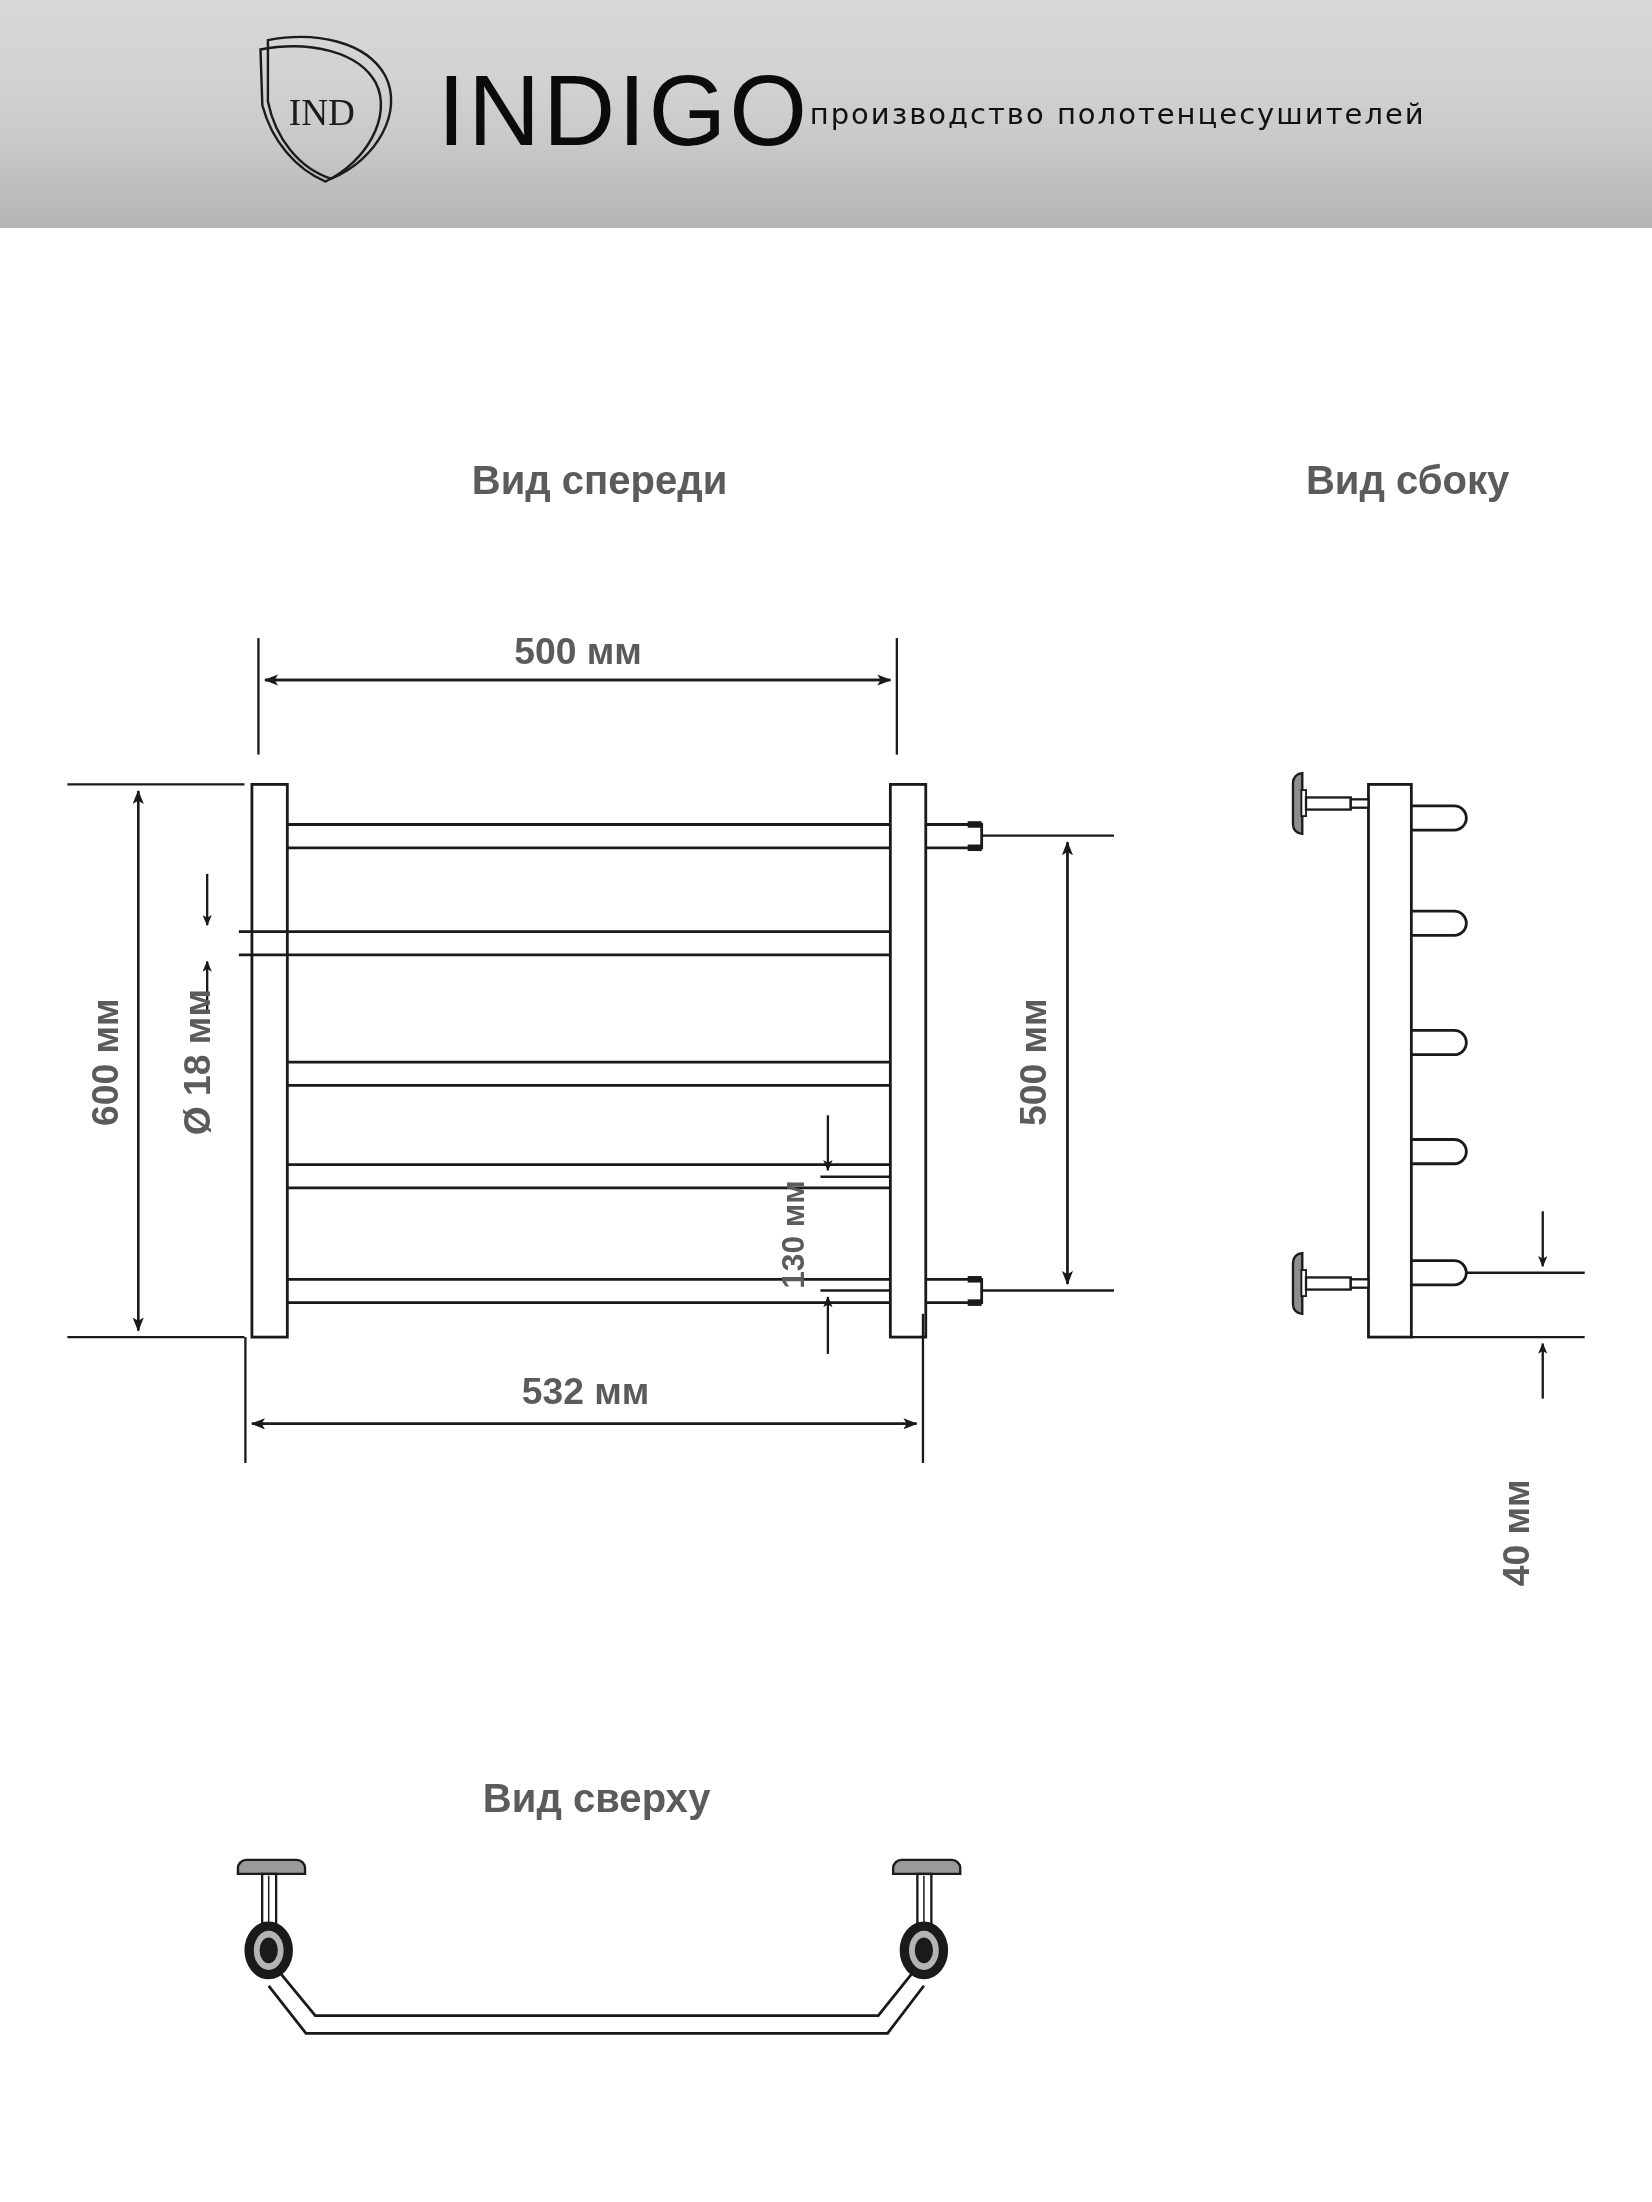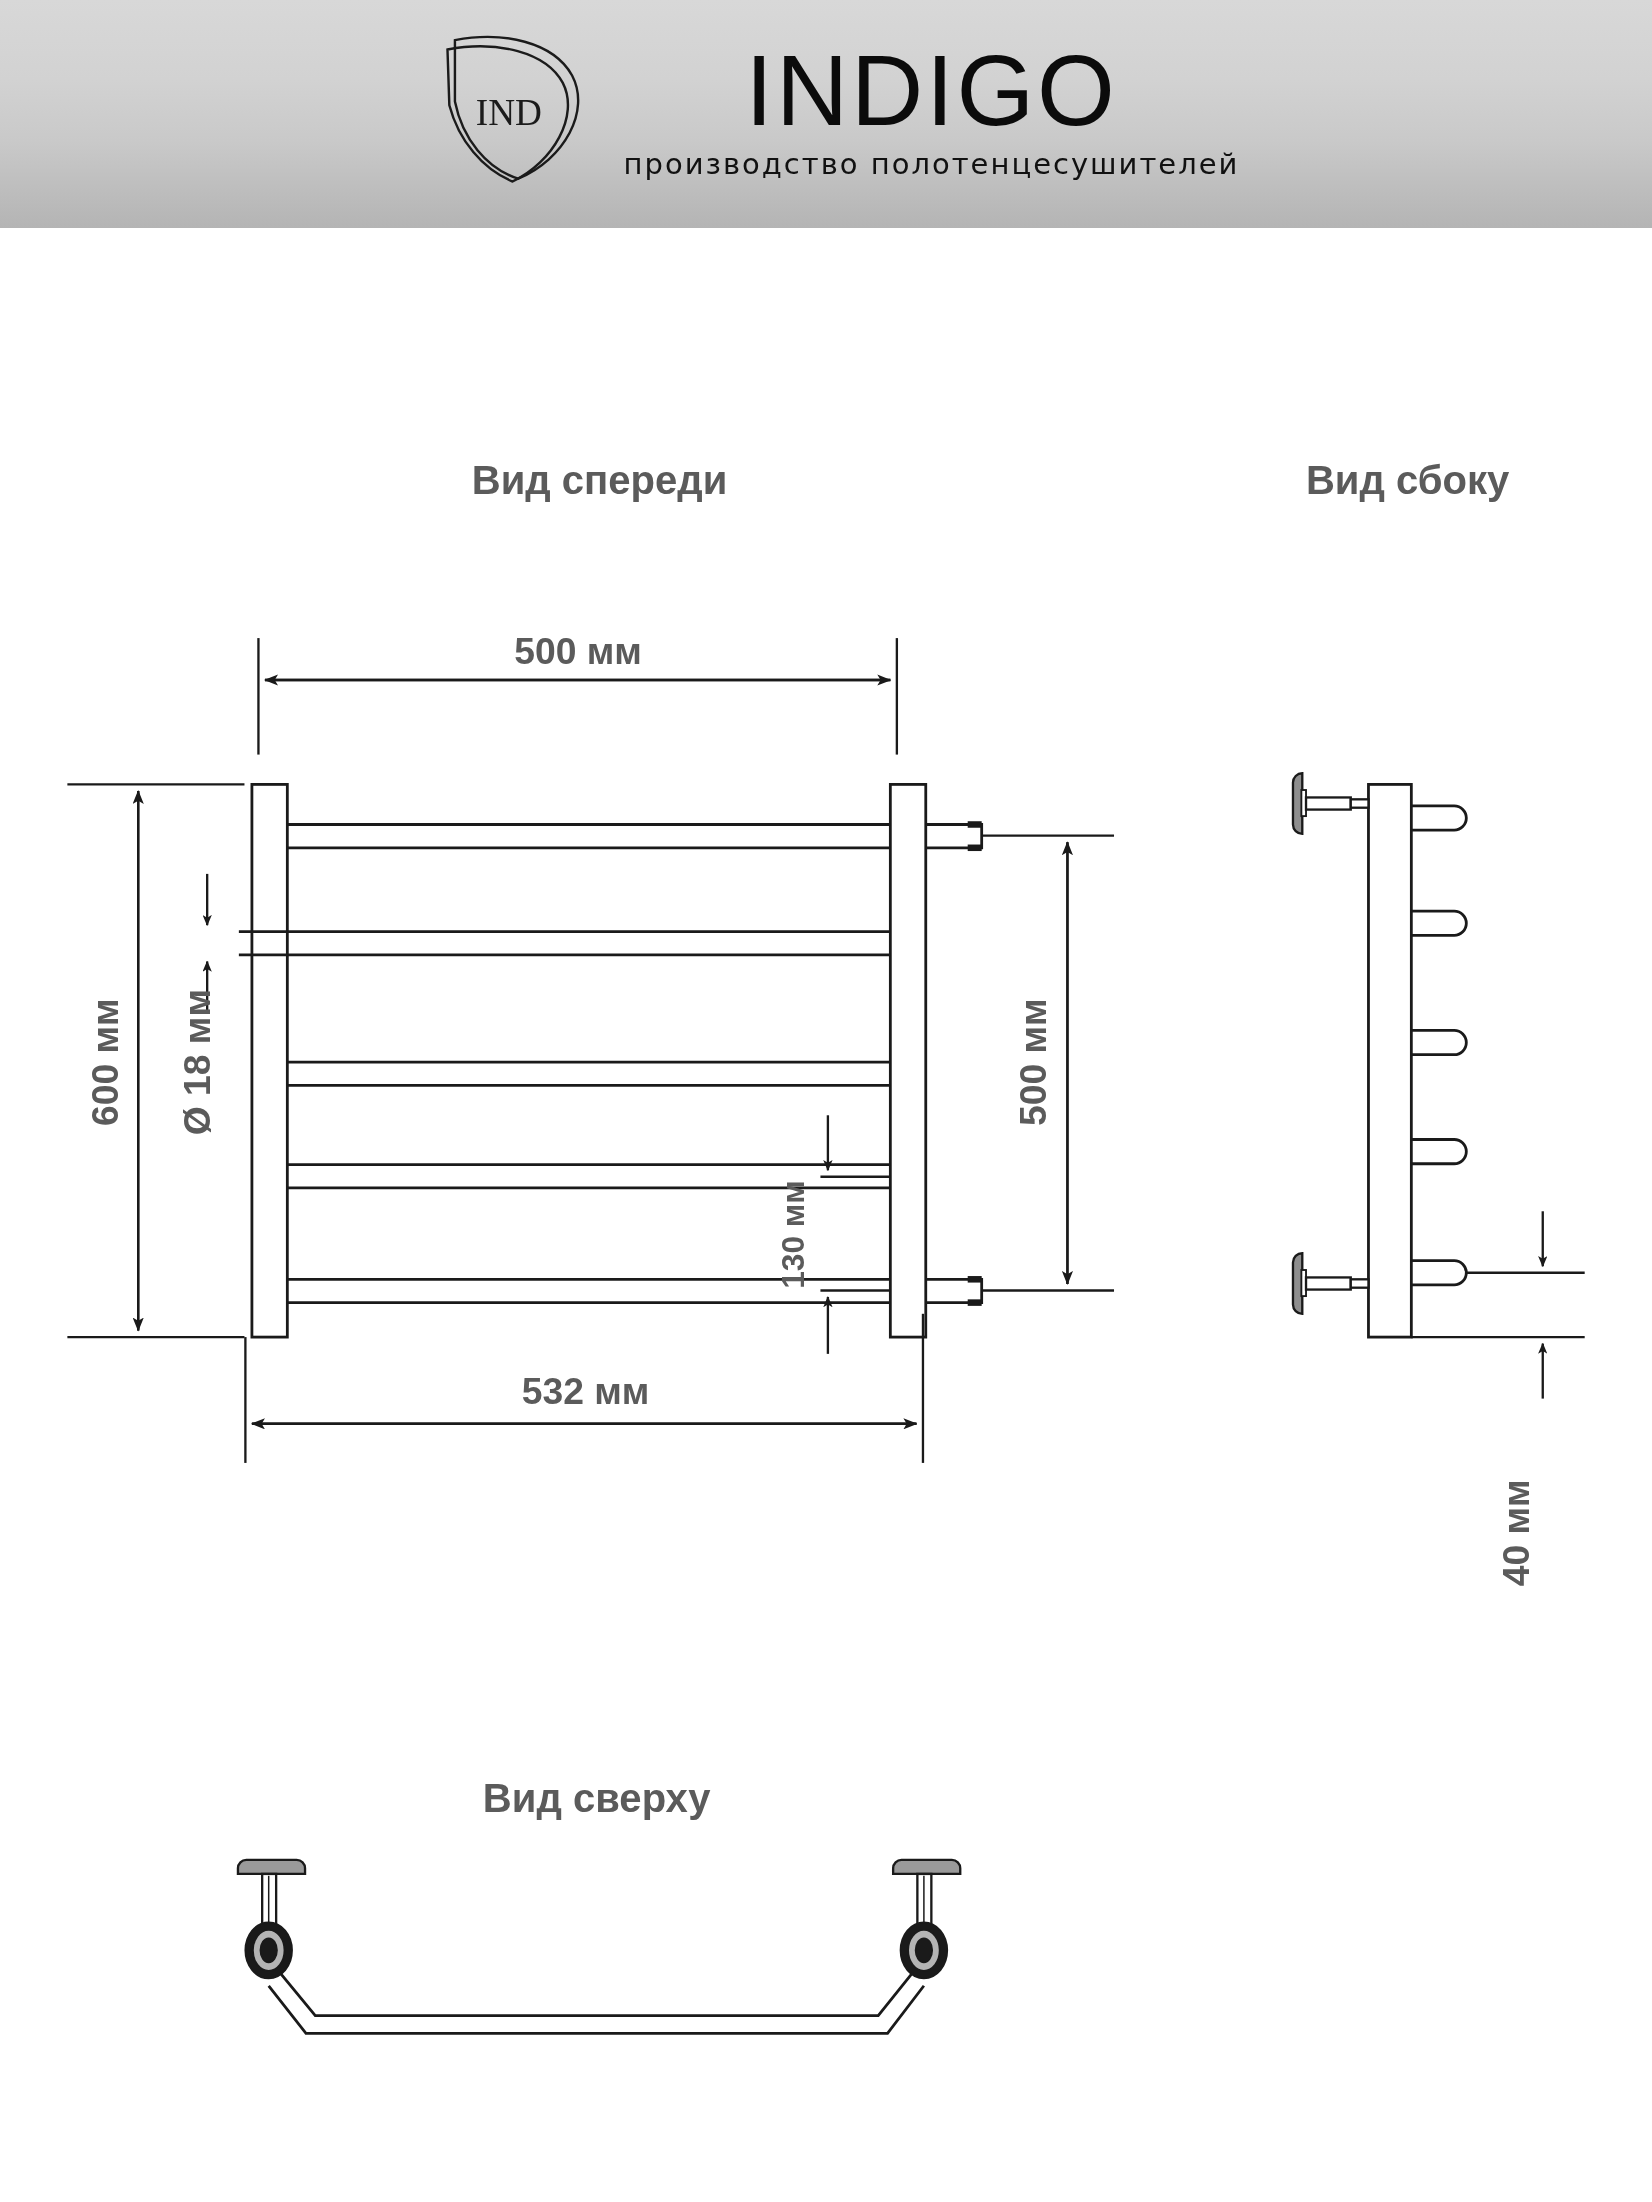--- a/index.html
+++ b/index.html
@@ -36,21 +36,21 @@
   #logo-mark {
     width: 186px;
     height: 163px;
     margin-right: 24px;
     flex: none;
     position: relative;
     top: -5.6px;
   }
   #wordmark-block {
     display: flex;
-    flex-direction: column;
+    flex-direction: row;
     align-items: center;
     position: relative;
     top: -3.7px;
   }
   #brand-name {
     font-family: "Liberation Sans", sans-serif;
     font-size: 100px;
     font-weight: 400;
     letter-spacing: 2.8px;
     color: #0b0b0b;

